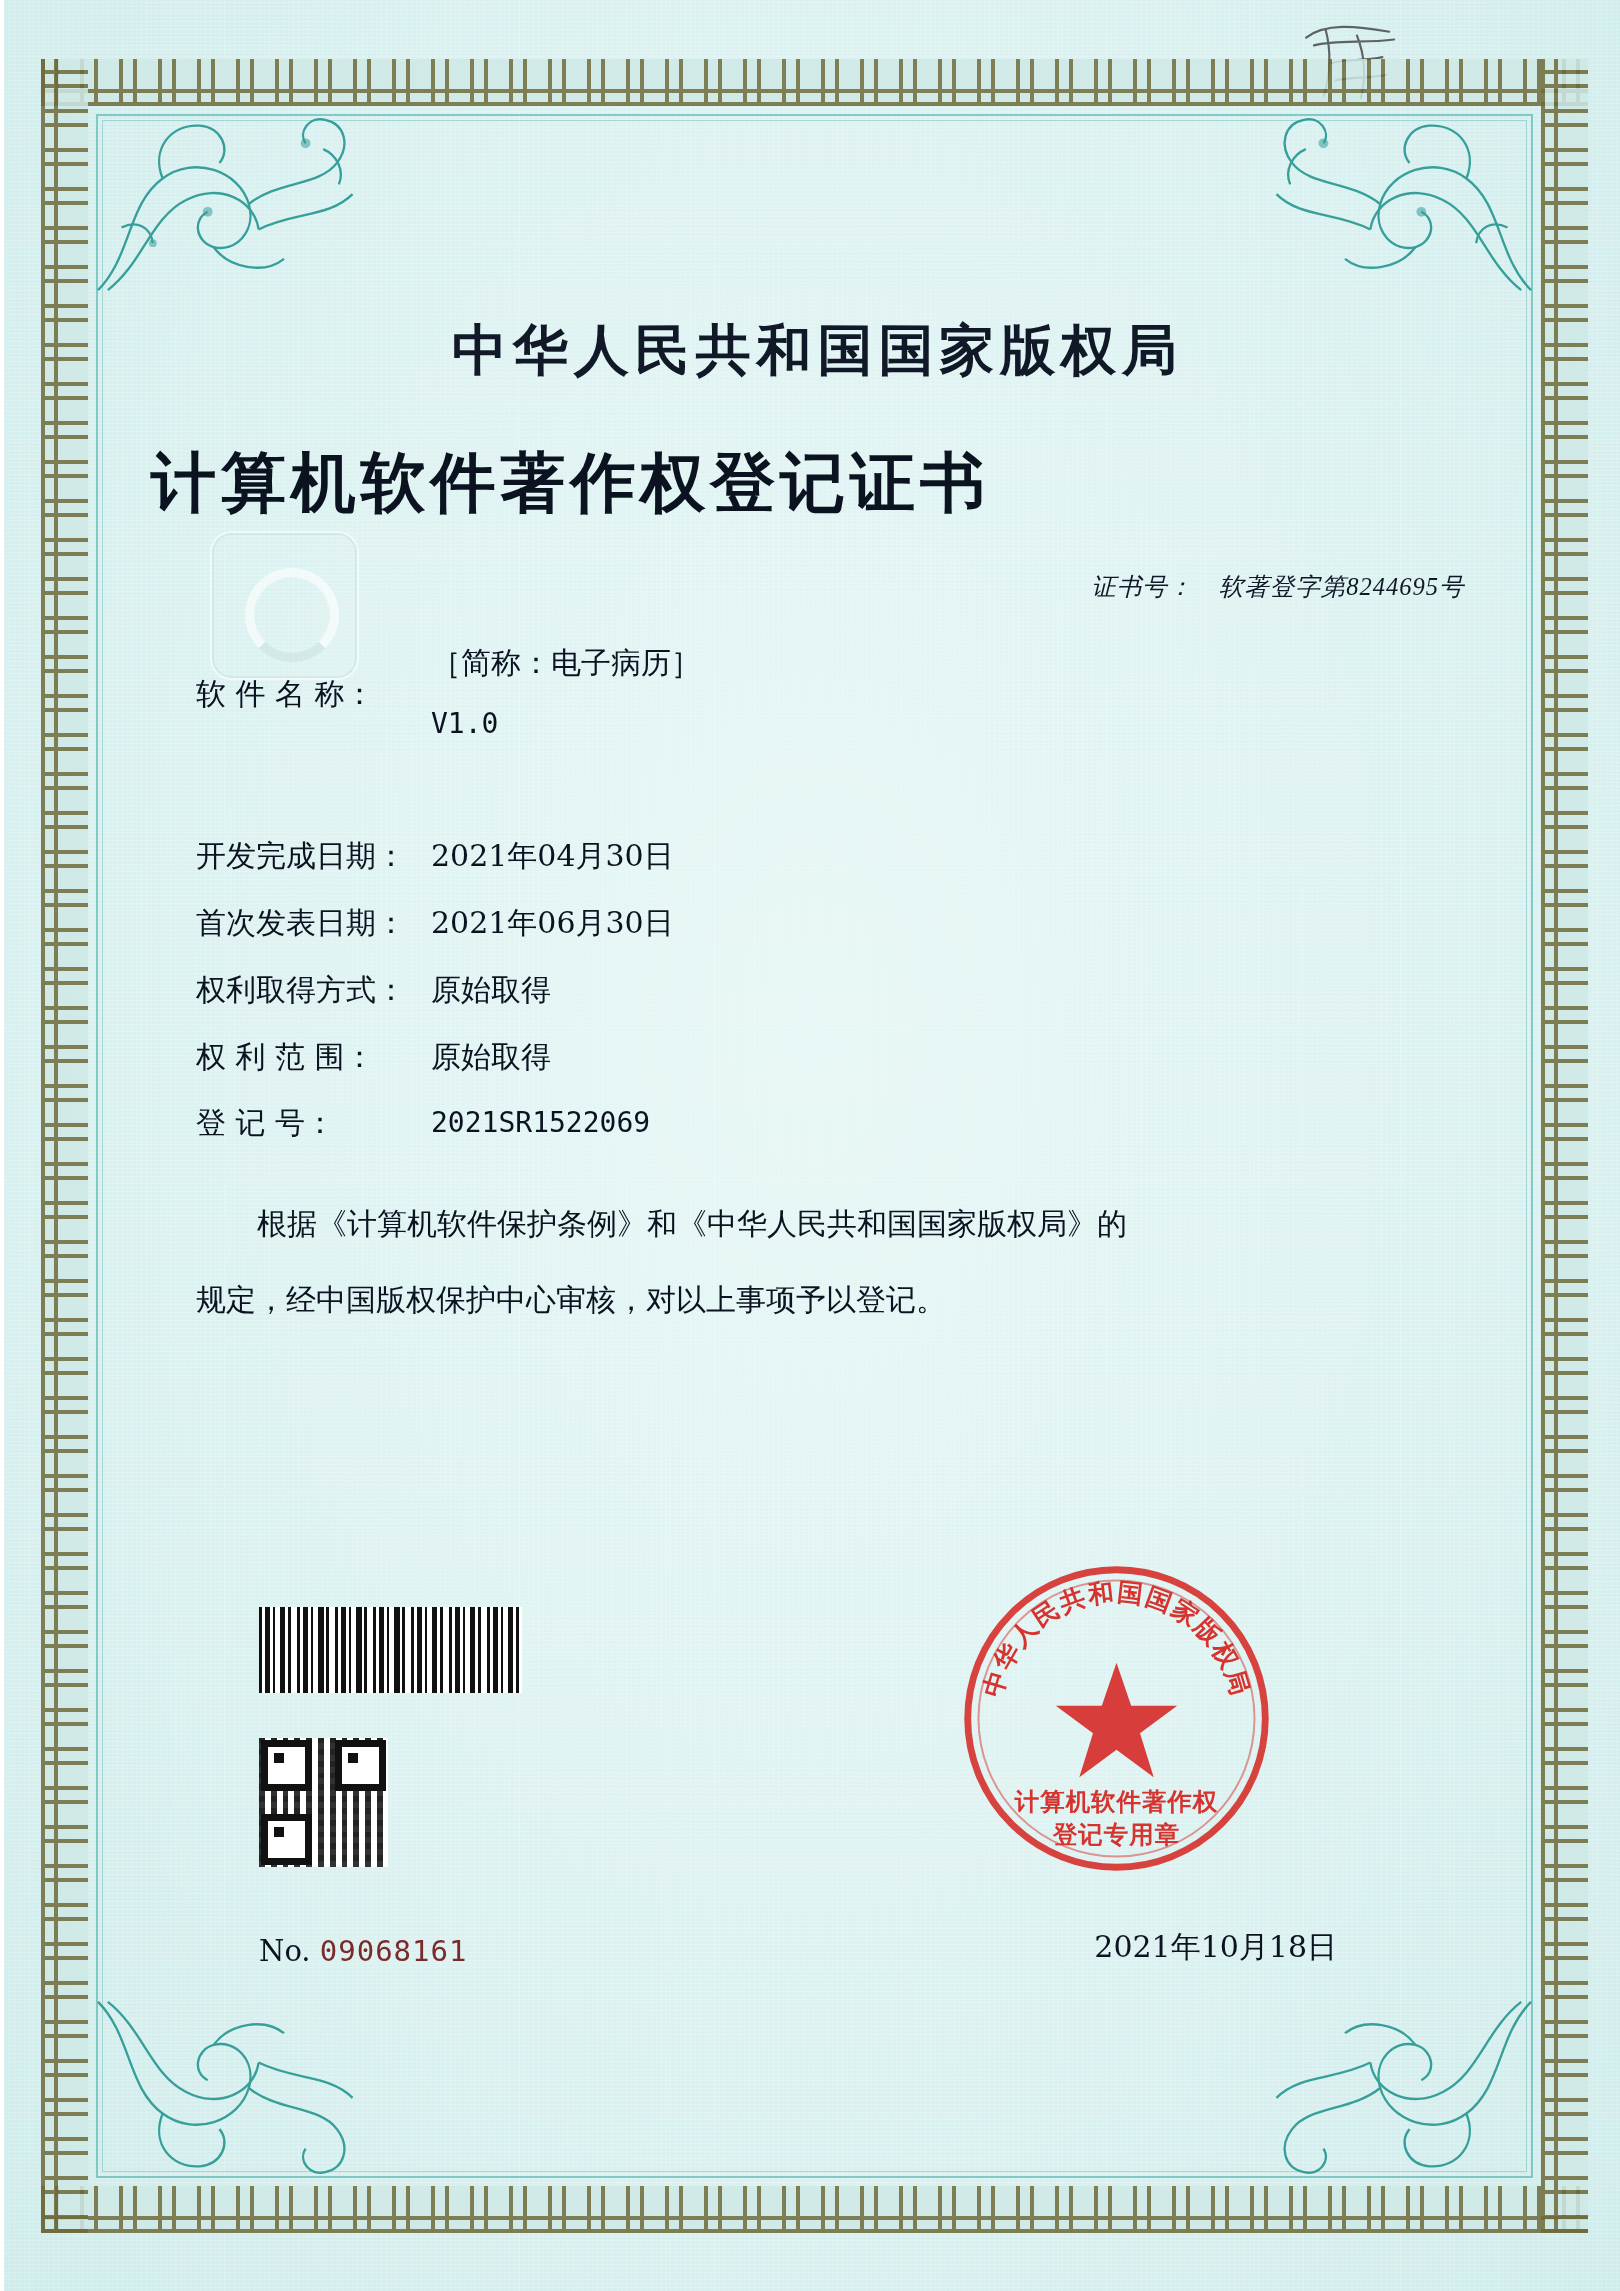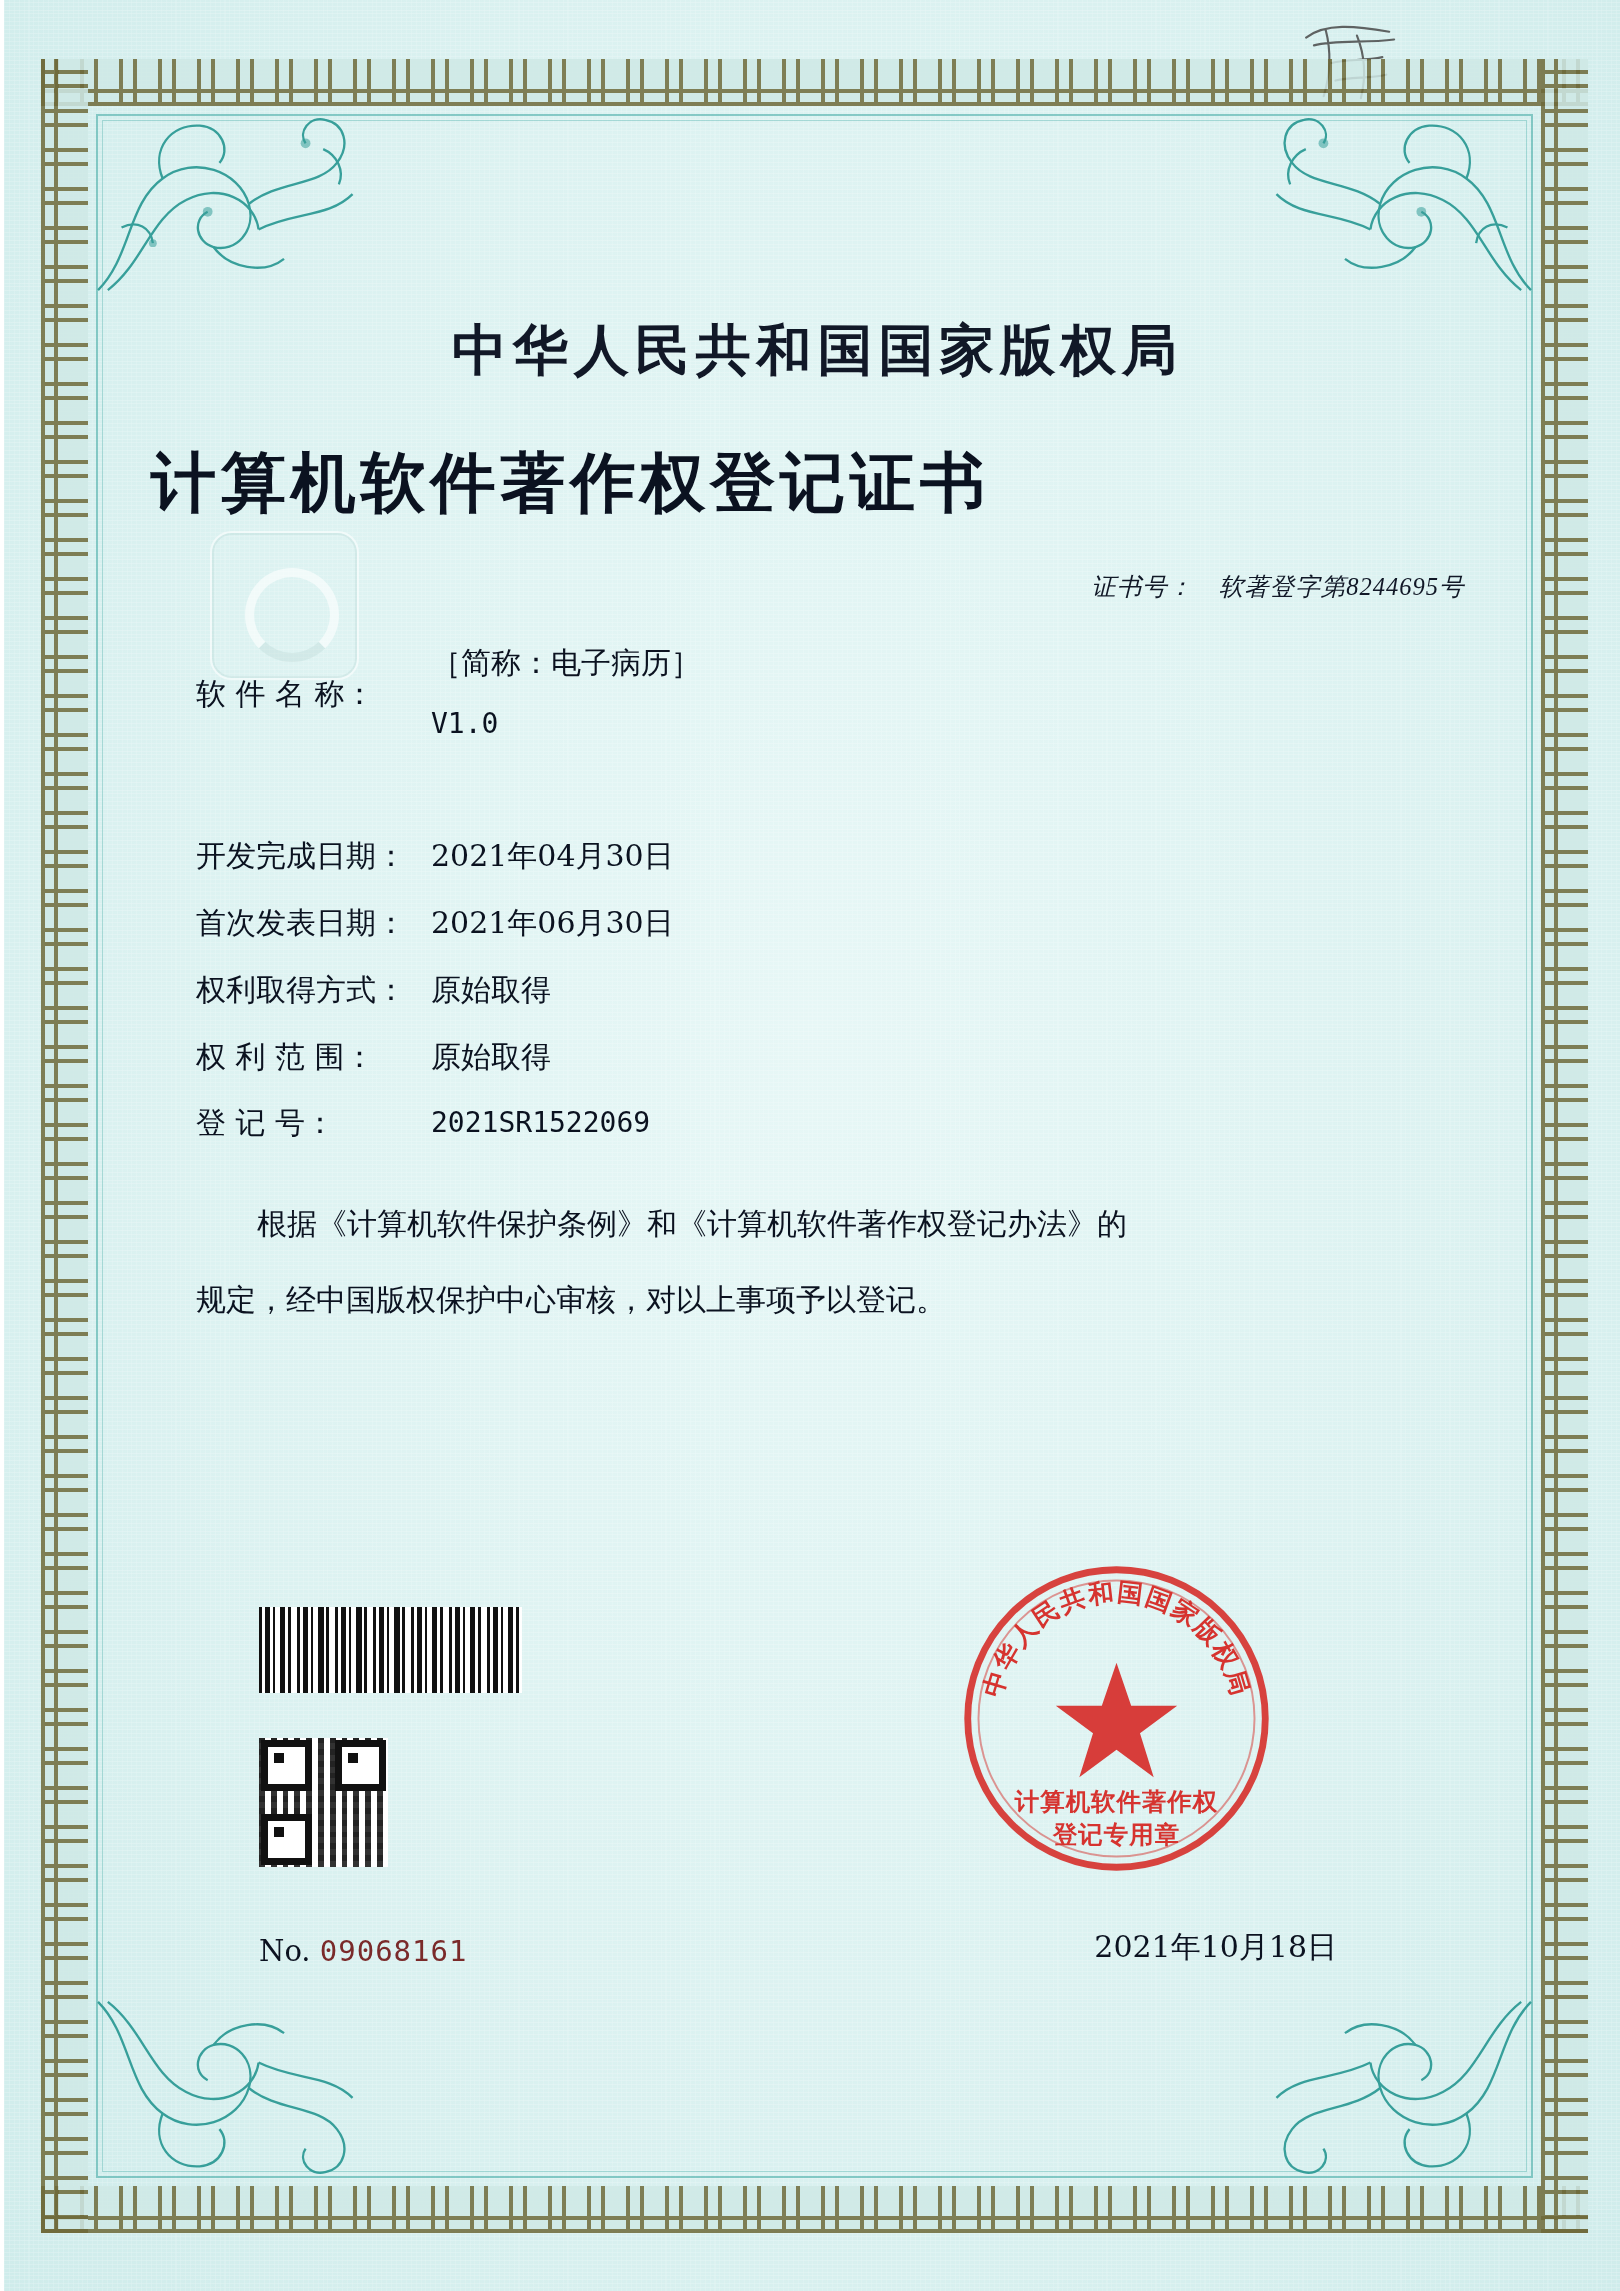--- a/index.html
+++ b/index.html
@@ -439,21 +439,21 @@
       </div>
 
       <div class="field-row">
         <div class="field-label">登  记  号：</div>
         <div class="field-value mono-val">2021SR1522069</div>
       </div>
 
     </div>
 
     <div class="statement">
-      <div><span class="indent"></span><span>根据《计算机软件保护条例》和《计算机软件著作权登记办法》的</span></div>
+      <div><span class="indent"></span><span>根据《计算机软件保护条例》和《中华人民共和国国家版权局》的</span></div>
       <div>规定，经中国版权保护中心审核，对以上事项予以登记。</div>
     </div>
 
     <div class="codes">
       <div class="barcode"></div>
       <div class="qr">
         <div class="mods"></div>
         <div class="fp fp-tl">
             <i></i>
           </div>

